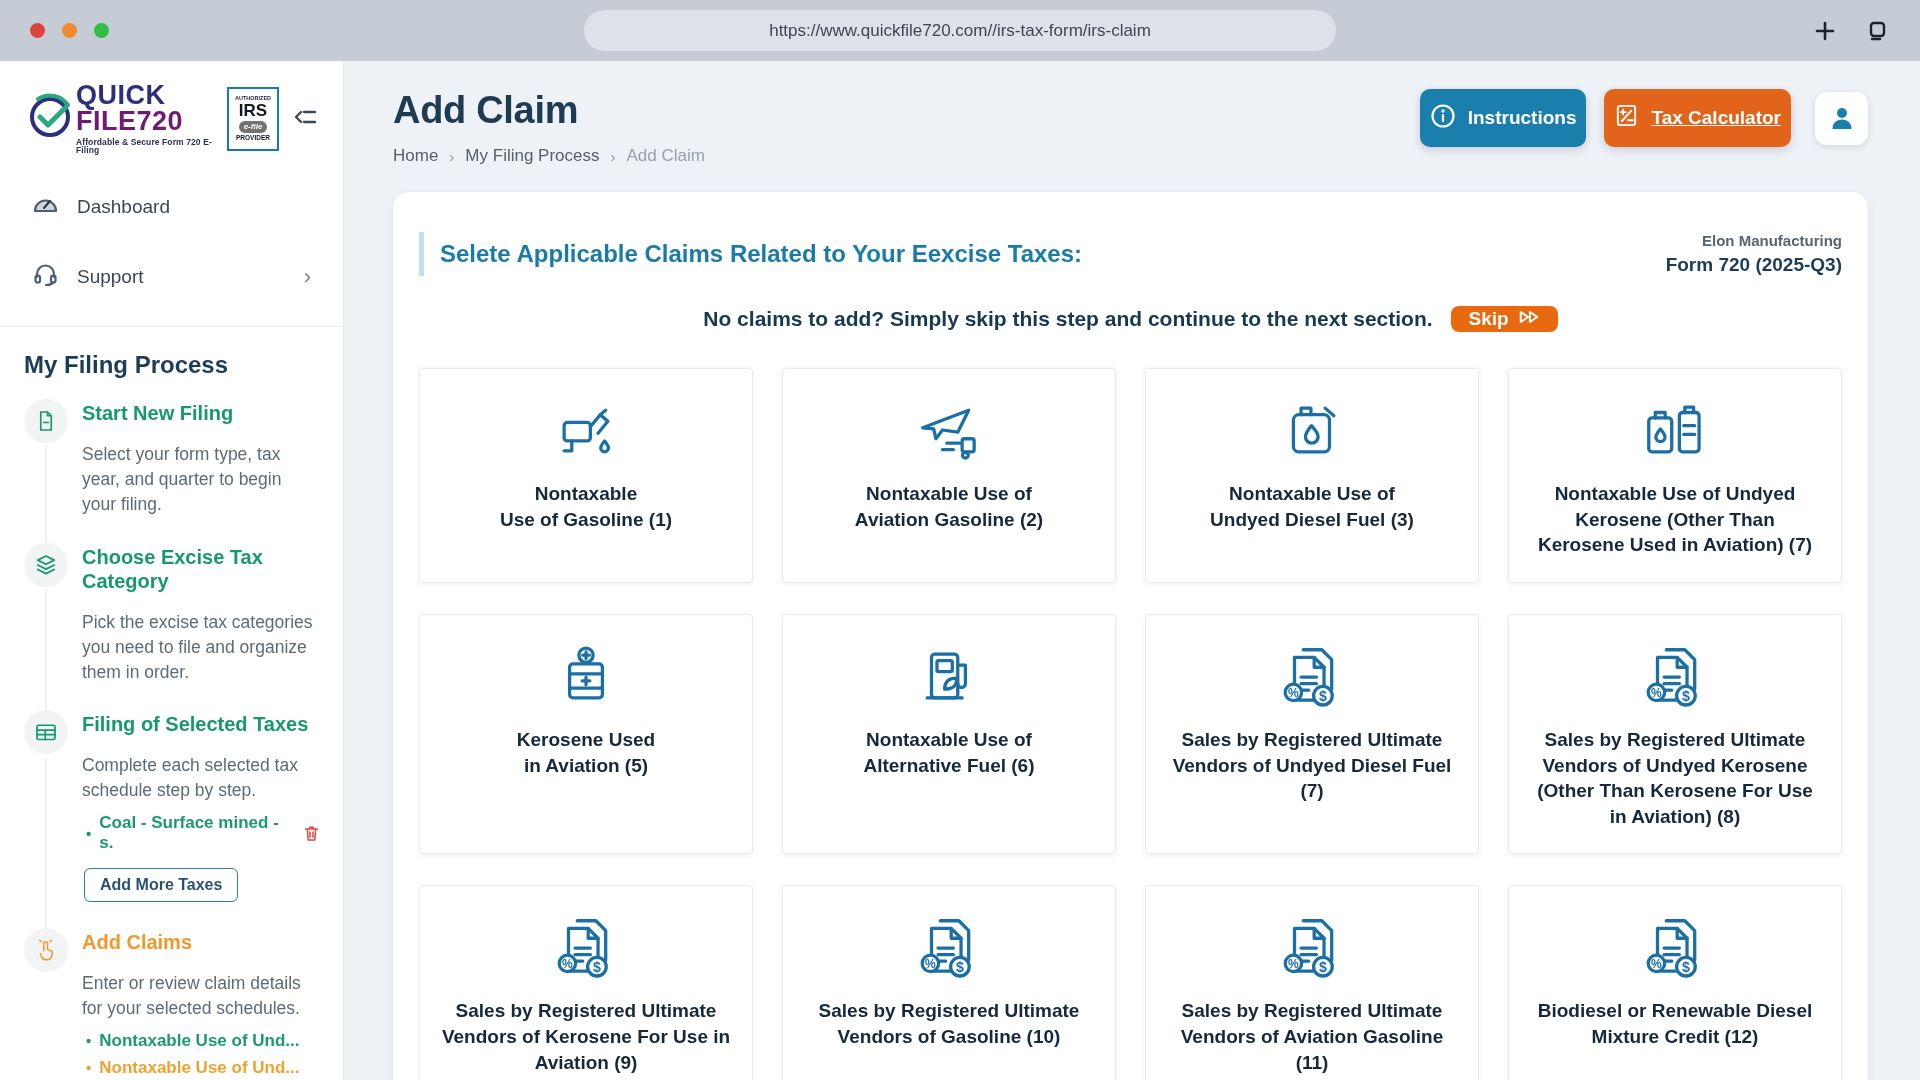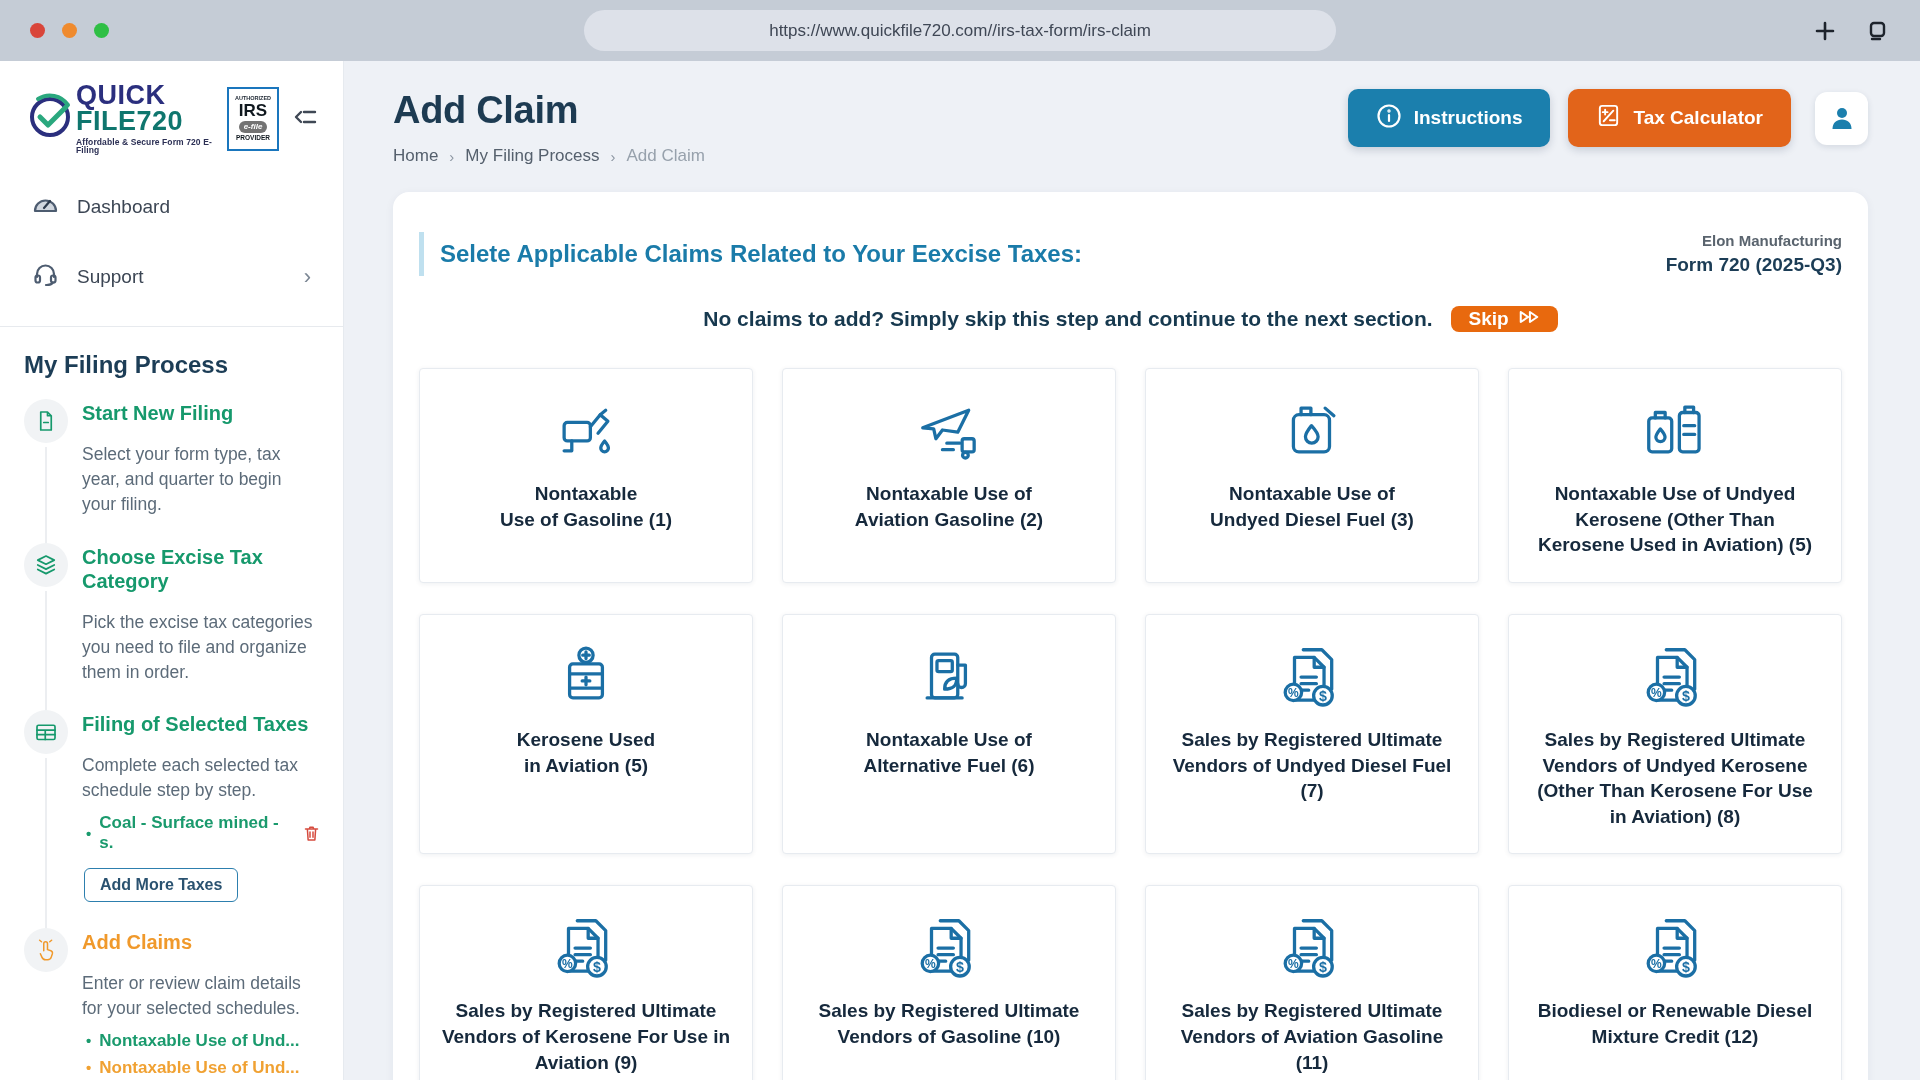--- a/index.html
+++ b/index.html
@@ -21,21 +21,21 @@
 
   
   .app { display:flex; height:1019px; }
 
   
   .sidebar { width:344px; background:#ffffff; border-right:1px solid #e6eaef; padding:22px 24px 0; flex-shrink:0; overflow:hidden; }
   .logo-row { display:flex; align-items:center; margin-bottom:18px; }
   .logo-mark { flex-shrink:0; }
   .logo-text { line-height:0.95; }
   .logo-quick { font-size:27px; font-weight:800; color:#2b2f7e; letter-spacing:0.5px; }
-  .logo-file { font-size:27px; font-weight:800; color:#0f766e; letter-spacing:0.5px; }
+  .logo-file { font-size:27px; font-weight:800; color:#701a75; letter-spacing:0.5px; }
   .logo-tag { font-size:8.5px; font-weight:700; color:#2b2f54; margin-top:4px; letter-spacing:0.1px; }
   .irs-badge { width:52px; height:64px; border:2.5px solid #1a76bd; background:#fff; display:flex; flex-direction:column;
     align-items:center; justify-content:center; text-align:center; line-height:1; padding:2px; margin-left:2px; }
   .irs-badge .auth { font-size:5.5px; font-weight:700; color:#1a2430; }
   .irs-badge .irs { font-size:17px; font-weight:900; color:#10181f; margin:1px 8px; }
   .irs-badge .efile { background:#737373; color:#fff; font-size:8px; font-style:italic; font-weight:700;
     border-radius:8px; padding:2px 5px; margin:1px 0; }
   .irs-badge .prov { font-size:6.5px; font-weight:800; color:#10181f; margin-top:1px; }
   .collapse-btn { margin-left:14px; color:#3f4855; cursor:pointer; }
 
@@ -64,24 +64,24 @@
     font-size:16px; font-weight:700; padding:7px 15px; border-radius:6px; cursor:pointer; font-family:inherit; }
 
   
   .main { flex:1; padding:28px 52px 0 49px; overflow:hidden; }
   .main-header { display:flex; justify-content:space-between; align-items:flex-start; }
   .page-title { font-size:38px; font-weight:800; color:#1d3b52; letter-spacing:-0.3px; }
   .breadcrumb { display:flex; align-items:center; gap:11px; margin-top:14px; font-size:17px; color:#55606d; }
   .breadcrumb .sep { color:#8b95a1; font-size:15px; }
   .breadcrumb .current { color:#97a1ac; }
   .header-actions { display:flex; align-items:center; gap:18px; }
-  .action-btn { display:flex; align-items:center; gap:12px; height:58px; padding:0 28px; border:none; border-radius:10px;
+  .action-btn { display:flex; align-items:center; gap:12px; height:58px; padding:0 10px; border:none; border-radius:10px;
     color:#fff; font-size:19px; font-weight:700; cursor:pointer; font-family:inherit; box-shadow:0 3px 8px rgba(20,40,70,.18); }
   .action-btn.blue { background:#1b7fad; }
-  .action-btn.orange { background:#e2641a; }
+  .action-btn.orange { background:#e2641a;text-decoration:underline; }
   .avatar { width:53px; height:53px; background:#fff; border-radius:12px; display:flex; align-items:center;
     justify-content:center; box-shadow:0 2px 6px rgba(20,40,70,.12); cursor:pointer; margin-left:6px; }
 
   
   .panel { margin-top:26px; background:#fff; border-radius:16px; box-shadow:0 2px 10px rgba(25,50,80,.06);
     padding:38px 26px 40px; min-height:900px; }
   .panel-top { display:flex; justify-content:space-between; align-items:flex-end; }
   .panel-title { font-size:24px; font-weight:800; color:#1a7ba9; border-left:5px solid #bfe0ef; padding:8px 0 8px 16px; }
   .form-info { text-align:right; padding-top:2px; }
   .form-company { font-size:15px; font-weight:600; color:#5a646e; }
@@ -417,21 +417,21 @@
                 </svg></span>
             <div class="card-label">Nontaxable Use of
 Undyed Diesel Fuel (3)</div>
           </div>
           <div class="claim-card">
             <span class="card-icon"><svg width="70" height="70">
                   <use href="#sym-kerosene"></use>
                 </svg></span>
             <div class="card-label">Nontaxable Use of Undyed
 Kerosene (Other Than
-Kerosene Used in Aviation) (5)</div>
+Kerosene Used in Aviation) (7)</div>
           </div>
           <div class="claim-card">
             <span class="card-icon"><svg width="70" height="70">
                   <use href="#sym-drum"></use>
                 </svg></span>
             <div class="card-label">Kerosene Used
 in Aviation (5)</div>
           </div>
           <div class="claim-card">
             <span class="card-icon"><svg width="70" height="70">

